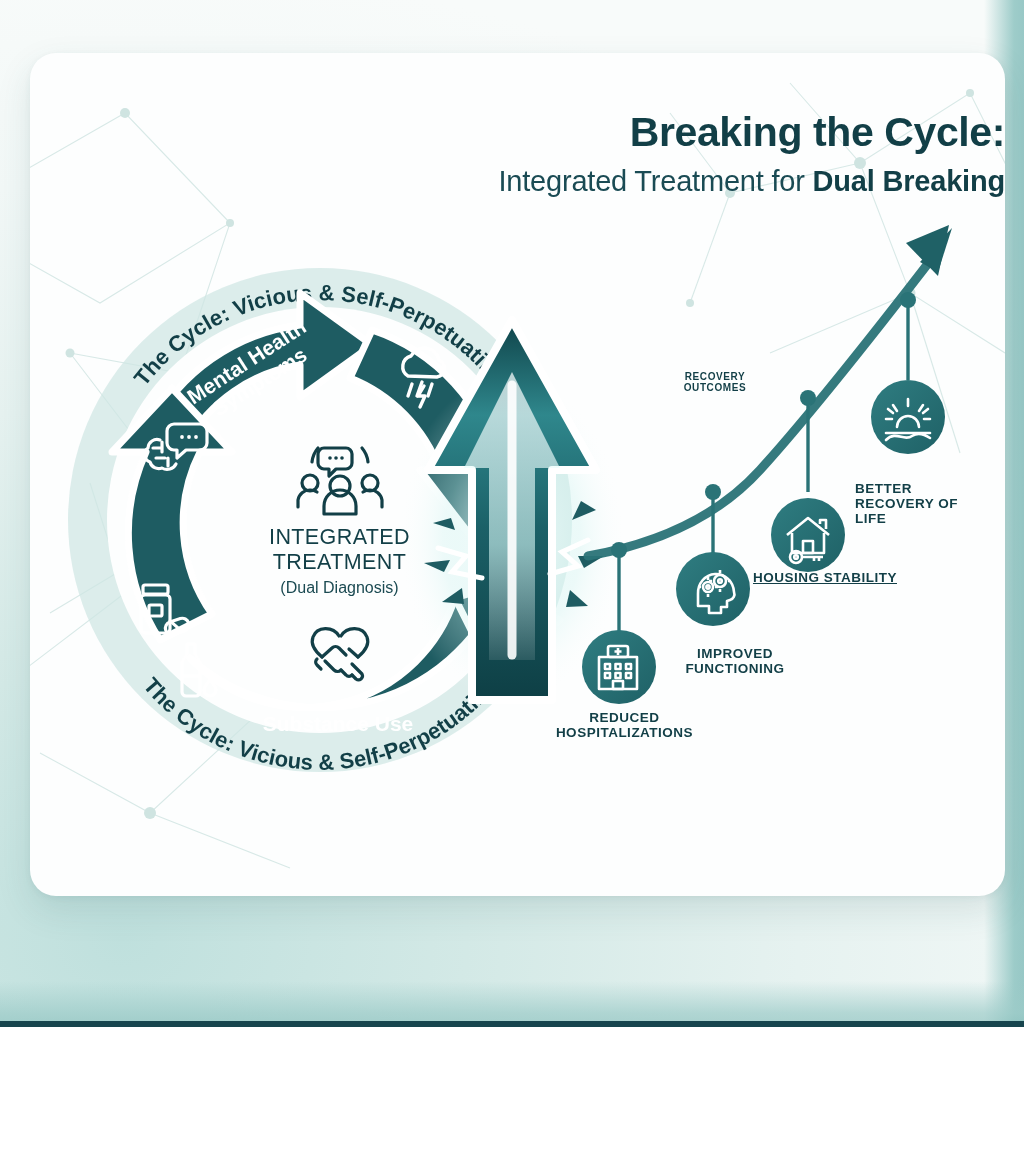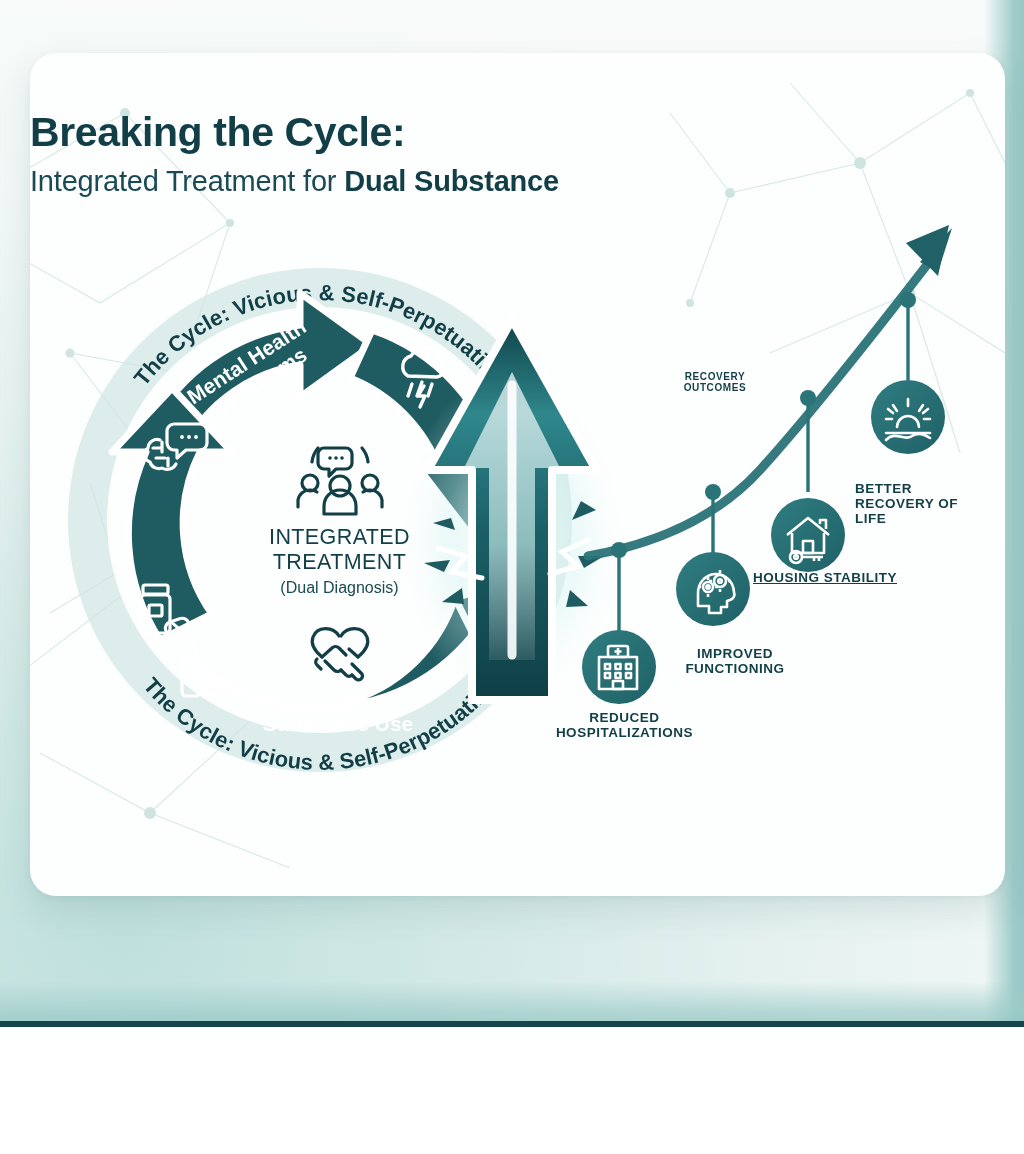--- a/index.html
+++ b/index.html
@@ -32,21 +32,21 @@
   #card {
     position:absolute; left:30px; top:53px; width:975px; height:843px;
     background:#fdfefe;
     border-radius:26px;
     box-shadow:0 14px 34px rgba(40,90,92,.13), 0 2px 6px rgba(40,90,92,.06);
     overflow:hidden;
   }
   #card-net { position:absolute; left:0; top:0; width:975px; height:843px; pointer-events:none; }
 
   
-  #title-block { position:absolute; left:0; top:58px; width:975px; text-align:left; }
+  #title-block { position:absolute; left:0; top:58px; width:975px; text-align:right; }
   #title-main {
     font-size:41px; font-weight:bold; color:#123f47; letter-spacing:-.4px; line-height:1.05;
   }
   #title-sub {
     margin-top:12px; font-size:29px; color:#1a4b54; letter-spacing:-.2px; line-height:1.1;
   }
   #title-sub b { font-weight:bold; color:#123f47; }
 
   
   #art { position:absolute; left:0px; top:0px; width:1024px; height:1021px; pointer-events:none; }
@@ -112,21 +112,21 @@
           <circle cx="830" cy="110" r="6"></circle>
         <circle cx="700" cy="140" r="5"></circle>
           <circle cx="880" cy="240" r="5.5"></circle>
         <circle cx="940" cy="40" r="4"></circle>
           <circle cx="660" cy="250" r="4"></circle>
       </g>
     </svg>
 
     <div id="title-block">
       <div id="title-main">Breaking the Cycle:</div>
-      <div id="title-sub"><span>Integrated Treatment for </span><b>Dual Substance</b></div>
+      <div id="title-sub"><span>Integrated Treatment for </span><b>Dual Breaking</b></div>
     </div>
   </div>
 
   <svg id="art" viewBox="0 0 1024 1021">
     <defs>
       <linearGradient id="gArrow" x1="0" y1="1" x2="0" y2="0">
         <stop offset="0%" stop-color="#0e3f45"></stop>
         <stop offset="45%" stop-color="#1b6067"></stop>
         <stop offset="75%" stop-color="#2f878c"></stop>
         <stop offset="100%" stop-color="#0f4349"></stop>

